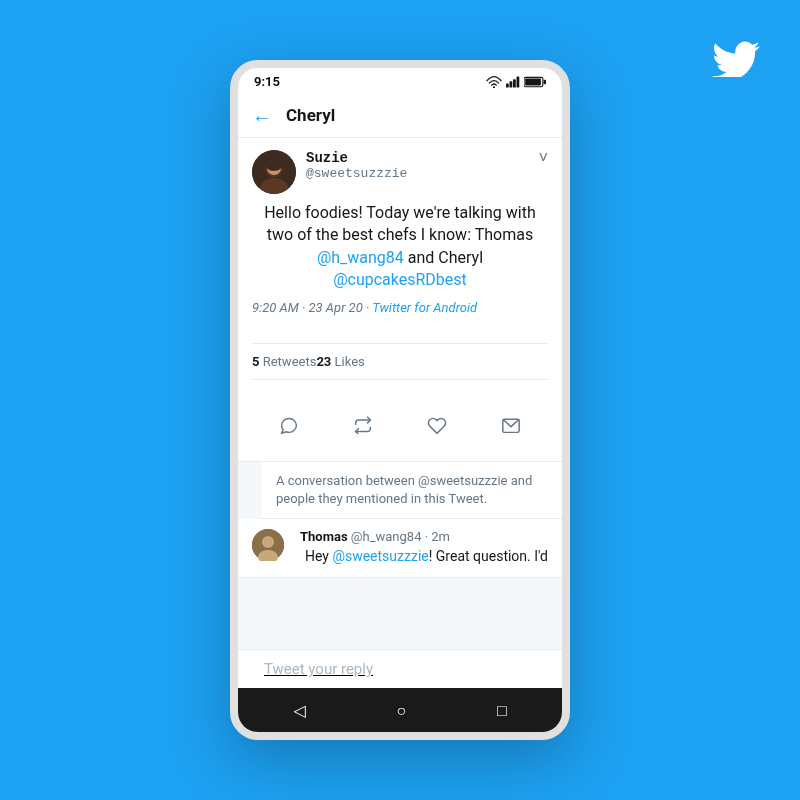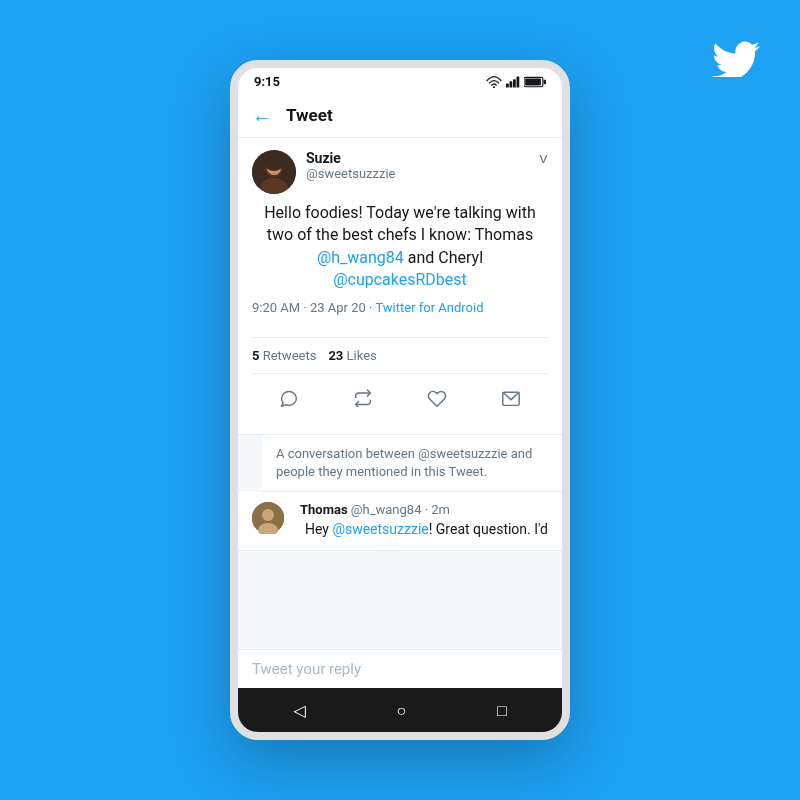--- a/index.html
+++ b/index.html
@@ -82,20 +82,21 @@
     .tweet-content {
       background: white;
       padding: 12px 14px;
       border-bottom: 1px solid #e6ecf0;
     }
 
     .tweet-header {
       display: flex;
       align-items: flex-start;
       margin-bottom: 8px;
+      font-family: Liberation Mono, monospace;
     }
 
     .avatar {
       width: 44px;
       height: 44px;
       border-radius: 50%;
       background: #2d2d2d;
       margin-right: 10px;
       flex-shrink: 0;
       overflow: hidden;
@@ -132,34 +133,35 @@
       text-align: center;
     }
 
     .tweet-link {
       color: #1da1f2;
     }
 
     .tweet-meta {
       font-size: 13px;
       color: #657786;
-      margin-bottom: 22px;
+      margin-bottom: 28px;
+      font-style: italic;
     }
 
     .tweet-meta .source-link {
       color: #1da1f2;
     }
 
     .tweet-stats {
       display: flex;
-      gap: 12px;
+      gap: 0;
       padding: 10px 0;
       border-top: 1px solid #e6ecf0;
       border-bottom: 1px solid #e6ecf0;
-      margin-bottom: 0;
+      margin-bottom: 21px;
     }
 
     .stat {
       font-size: 13px;
       color: #657786;
     }
 
     .stat strong {
       font-weight: 700;
       color: #14171a;
@@ -240,23 +242,24 @@
       text-align: right;
     }
 
     .reply-text .mention {
       color: #1da1f2;
     }
 
     
     .reply-input-area {
       background: white;
-      padding: 10px 14px;
+      padding: 10px 26px;
       border-top: 1px solid #e6ecf0;
       margin-top: auto;
+      text-decoration: underline;
     }
 
     .reply-input {
       font-size: 15px;
       color: #aab8c2;
     }
 
     
     .android-nav {
       background: #1a1a1a;
@@ -315,21 +318,21 @@
       <svg width="22" height="12" viewBox="0 0 28 14">
         <rect x="0" y="1" width="24" height="12" rx="2" stroke="#14171a" stroke-width="1.5" fill="none"></rect>
         <rect x="25" y="4" width="3" height="6" rx="1" fill="#14171a"></rect>
         <rect x="1.5" y="2.5" width="20" height="9" rx="1" fill="#14171a"></rect>
       </svg>
     </div>
   </div>
 
   <div class="nav-bar">
     <span class="back-btn">←</span>
-    <span class="nav-title">Tweet</span>
+    <span class="nav-title">Cheryl</span>
   </div>
 
   <div class="content-scroll">
 
     <div class="tweet-content">
       <div class="tweet-header">
         <div class="avatar">
 
           <svg width="44" height="44" viewBox="0 0 44 44">
             <circle cx="22" cy="22" r="22" fill="#3d2b1f"></circle>

